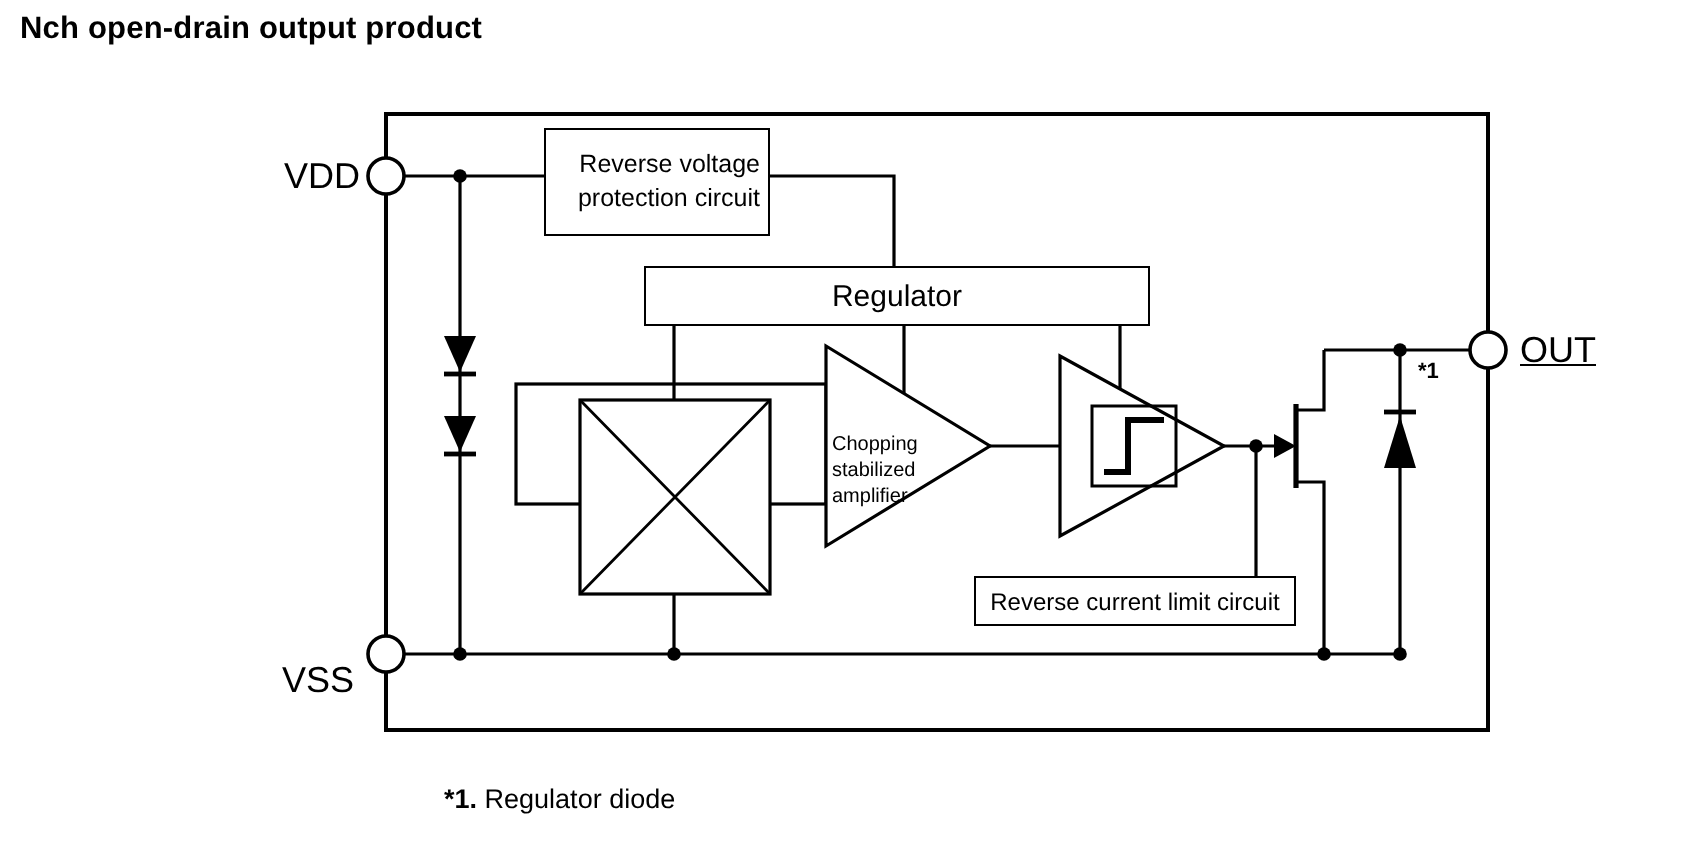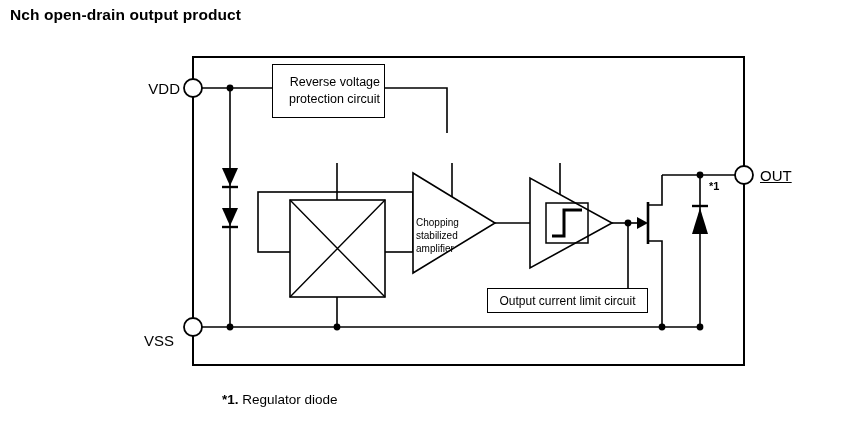--- a/index.html
+++ b/index.html
@@ -10,21 +10,21 @@
     font-family:"Liberation Sans", sans-serif;
     color:#000;
     overflow:hidden;
   }
   .abs{position:absolute;}
   .title{
     left:10px;top:6px;
     font-size:15.5px;font-weight:bold;
     letter-spacing:0.1px;
   }
-  .term-label{font-size:15px;line-height:17px;}
+  .term-label{font-size:18px;line-height:17px;}
   .vdd{left:138px;top:80px;width:42px;text-align:right;}
   .vss{left:138px;top:332px;width:42px;text-align:center;}
   .out{left:760px;top:167px;text-decoration:underline;}
   .block-box{
     box-sizing:border-box;
     border:1.5px solid #000;
     background:#ffffff;
     display:flex;align-items:center;justify-content:center;
     text-align:right;
   }
@@ -119,22 +119,23 @@
   </svg>
 
   <div class="abs title">Nch open-drain output product</div>
 
   <div class="abs term-label vdd">VDD</div>
   <div class="abs term-label vss">VSS</div>
   <div class="abs term-label out">OUT</div>
 
   <div class="abs block-box reverse-box">Reverse voltage protection circuit</div>
 
+  <div class="abs block-box regulator-box">Regulator</div>
 
-  <div class="abs block-box limit-box">Output current limit circuit</div>
+  <div class="abs block-box limit-box">Reverse current limit circuit</div>
 
   <div class="abs amp-label">Chopping stabilized amplifier</div>
 
   <div class="abs star1">*1</div>
 
   <div class="abs footnote">
     <span class="mark">*1.</span>
     <span>Regulator diode</span>
   </div>
 

